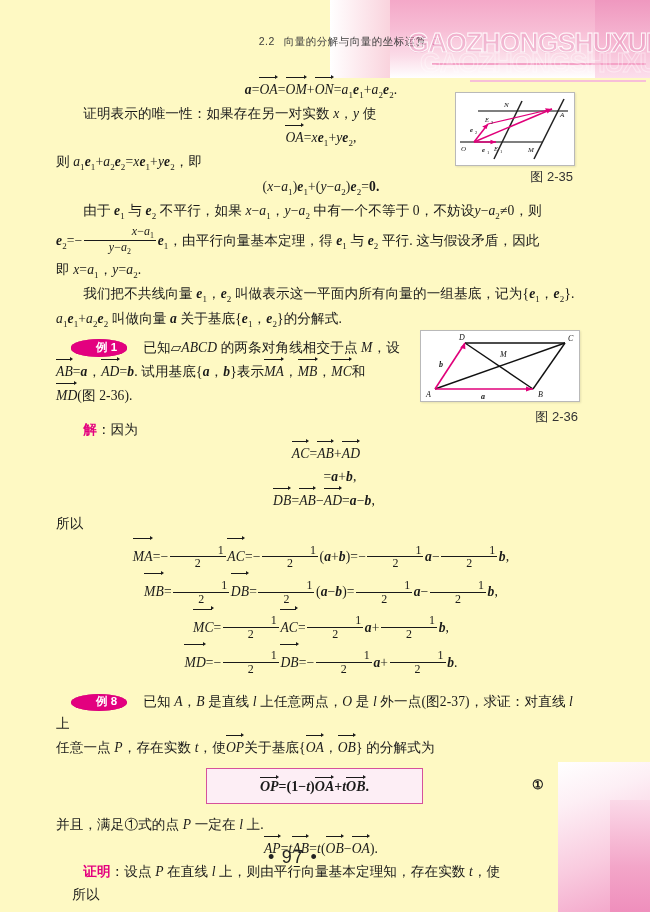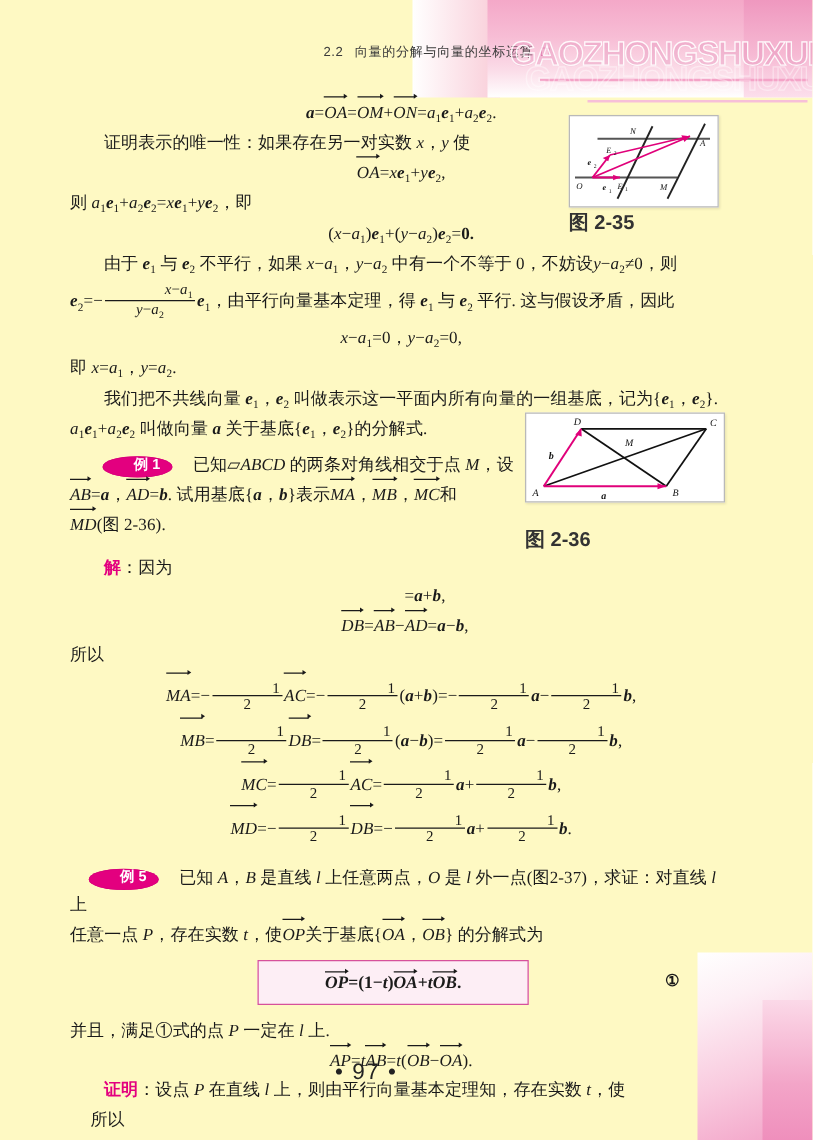--- a/index.html
+++ b/index.html
@@ -113,27 +113,27 @@
     font-size:14px;
   }
   .eqnum{position:absolute;left:476px;top:9px;font-size:13px;}
 
   
   .figbox{
     position:absolute;border:1px solid #b9b9b9;background:#fff;
     box-shadow:1px 1px 2px rgba(0,0,0,.10);
   }
   .figcap{
-    position:absolute;text-align:left;font-size:16px;color:#333;
-    font-family:"Liberation Sans","DejaVu Sans",serif;width:100%;font-weight:bold;
+    position:absolute;text-align:right;font-size:13px;color:#333;
+    font-family:"Liberation Sans","DejaVu Sans",serif;width:100%;
   }
   .fig1{left:455px;top:92px;width:118px;height:72px;}
   .fig1cap{left:455px;top:168px;width:118px;}
   .fig2{left:420px;top:330px;width:158px;height:70px;}
-  .fig2cap{left:420px;top:422px;width:158px;}
+  .fig2cap{left:420px;top:408px;width:158px;}
 
   .pagenum{
     position:absolute;left:0;bottom:44px;width:586px;text-align:center;
     font-size:18px;letter-spacing:1.2px;color:#222;
     font-family:Liberation Sans, sans-serif;
   }
 </style>
 </head>
 <body>
 
@@ -232,49 +232,49 @@
     </div>
 
     <div class="p indent">
       由于 <span class="bi">e</span><sub>1</sub> 与 <span class="bi">e</span><sub>2</sub> 不平行，如果 <span class="mi">x</span>−<span class="mi">a</span><sub>1</sub>，<span class="mi">y</span>−<span class="mi">a</span><sub>2</sub> 中有一个不等于 0，不妨设<span class="mi">y</span>−<span class="mi">a</span><sub>2</sub>≠0，则
     </div>
 
     <div class="p" style="line-height:2.5;">
       <span class="bi">e</span><sub>2</sub>=−<span class="frac"><span class="num"><span class="mi">x</span>−<span class="mi">a</span><sub>1</sub></span><span class="den"><span class="mi">y</span>−<span class="mi">a</span><sub>2</sub></span></span><span class="bi">e</span><sub>1</sub>，由平行向量基本定理，得 <span class="bi">e</span><sub>1</sub> 与 <span class="bi">e</span><sub>2</sub> 平行. 这与假设矛盾，因此
     </div>
 
-    <div class="p ctr">
-      <span class="mi">x</span>−<span class="mi">a</span><sub>1</sub>=0，<span class="mi">y</span>−<span class="mi">a</span><sub>2</sub>=0,
-    </div>
 
     <div class="p">
       即 <span class="mi">x</span>=<span class="mi">a</span><sub>1</sub>，<span class="mi">y</span>=<span class="mi">a</span><sub>2</sub>.
     </div>
 
     <div class="p indent">
       我们把不共线向量 <span class="bi">e</span><sub>1</sub>，<span class="bi">e</span><sub>2</sub> 叫做表示这一平面内所有向量的一组基底，记为{<span class="bi">e</span><sub>1</sub>，<span class="bi">e</span><sub>2</sub>}.
     </div>
     <div class="p">
       <span class="mi">a</span><sub>1</sub><span class="bi">e</span><sub>1</sub>+<span class="mi">a</span><sub>2</sub><span class="bi">e</span><sub>2</sub> 叫做向量 <span class="bi">a</span> 关于基底{<span class="bi">e</span><sub>1</sub>，<span class="bi">e</span><sub>2</sub>}的分解式.
     </div>
 
-    <div class="p" style="margin-top:6px;text-indent:1.1em;width:355px;text-align:right;">
+    <div class="p" style="margin-top:6px;text-indent:1.1em;width:355px;">
       <span class="badge">例 1</span>已知▱<span class="mi">ABCD</span> 的两条对角线相交于点 <span class="mi">M</span>，设
     </div>
     <div class="p" style="width:355px;">
       <span class="vec mi">AB</span>=<span class="bi">a</span>，<span class="vec mi">AD</span>=<span class="bi">b</span>. 试用基底{<span class="bi">a</span>，<span class="bi">b</span>}表示<span class="vec mi">MA</span>，<span class="vec mi">MB</span>，<span class="vec mi">MC</span>和
     </div>
     <div class="p" style="width:355px;">
       <span class="vec mi">MD</span>(图 2-36).
     </div>
 
     <div class="p" style="text-indent:2em;margin-top:12px;">
       <span class="kw">解</span>：因为
     </div>
 
+    <div class="p ctr" style="padding-left:10px;">
+      <span class="vec mi">AC</span>=<span class="vec mi">AB</span>+<span class="vec mi">AD</span>
+    </div>
     <div class="p ctr" style="padding-left:38px;">
       =<span class="bi">a</span>+<span class="bi">b</span>,
     </div>
     <div class="p ctr" style="padding-left:6px;text-align:center;">
       <span class="vec mi">DB</span>=<span class="vec mi">AB</span>−<span class="vec mi">AD</span>=<span class="bi">a</span>−<span class="bi">b</span>,
     </div>
 
     <div class="p">所以</div>
 
     <div class="p ctr" style="line-height:2.45;margin-top:4px;">
@@ -284,21 +284,21 @@
       <span class="vec mi">MB</span>=<span class="frac"><span class="num">1</span><span class="den">2</span></span><span class="vec mi">DB</span>=<span class="frac"><span class="num">1</span><span class="den">2</span></span>(<span class="bi">a</span>−<span class="bi">b</span>)=<span class="frac"><span class="num">1</span><span class="den">2</span></span><span class="bi">a</span>−<span class="frac"><span class="num">1</span><span class="den">2</span></span><span class="bi">b</span>,
     </div>
     <div class="p ctr" style="line-height:2.45;">
       <span class="vec mi">MC</span>=<span class="frac"><span class="num">1</span><span class="den">2</span></span><span class="vec mi">AC</span>=<span class="frac"><span class="num">1</span><span class="den">2</span></span><span class="bi">a</span>+<span class="frac"><span class="num">1</span><span class="den">2</span></span><span class="bi">b</span>,
     </div>
     <div class="p ctr" style="line-height:2.45;">
       <span class="vec mi">MD</span>=−<span class="frac"><span class="num">1</span><span class="den">2</span></span><span class="vec mi">DB</span>=−<span class="frac"><span class="num">1</span><span class="den">2</span></span><span class="bi">a</span>+<span class="frac"><span class="num">1</span><span class="den">2</span></span><span class="bi">b</span>.
     </div>
 
     <div class="p" style="margin-top:12px;text-indent:1.1em;">
-      <span class="badge">例 5</span>已知 <span class="mi">A</span>，<span class="mi">B</span> 是直线 <span class="mi">l</span> 上任意两点，<span class="mi">O</span> 是 <span class="mi">l</span> 外一点(图2-37)，求证：对直线 <span class="mi">l</span> 上
+      <span class="badge">例 8</span>已知 <span class="mi">A</span>，<span class="mi">B</span> 是直线 <span class="mi">l</span> 上任意两点，<span class="mi">O</span> 是 <span class="mi">l</span> 外一点(图2-37)，求证：对直线 <span class="mi">l</span> 上
     </div>
     <div class="p">
       任意一点 <span class="mi">P</span>，存在实数 <span class="mi">t</span>，使<span class="vec mi">OP</span>关于基底{<span class="vec mi">OA</span>，<span class="vec mi">OB</span>} 的分解式为
     </div>
 
     <div class="boxwrap">
       <div class="boxed">
         <span><span class="vec mi">OP</span>=(1−<span class="mi">t</span>)<span class="vec mi">OA</span>+<span class="mi">t</span><span class="vec mi">OB</span>.</span>
       </div>
       <div class="eqnum">①</div>

